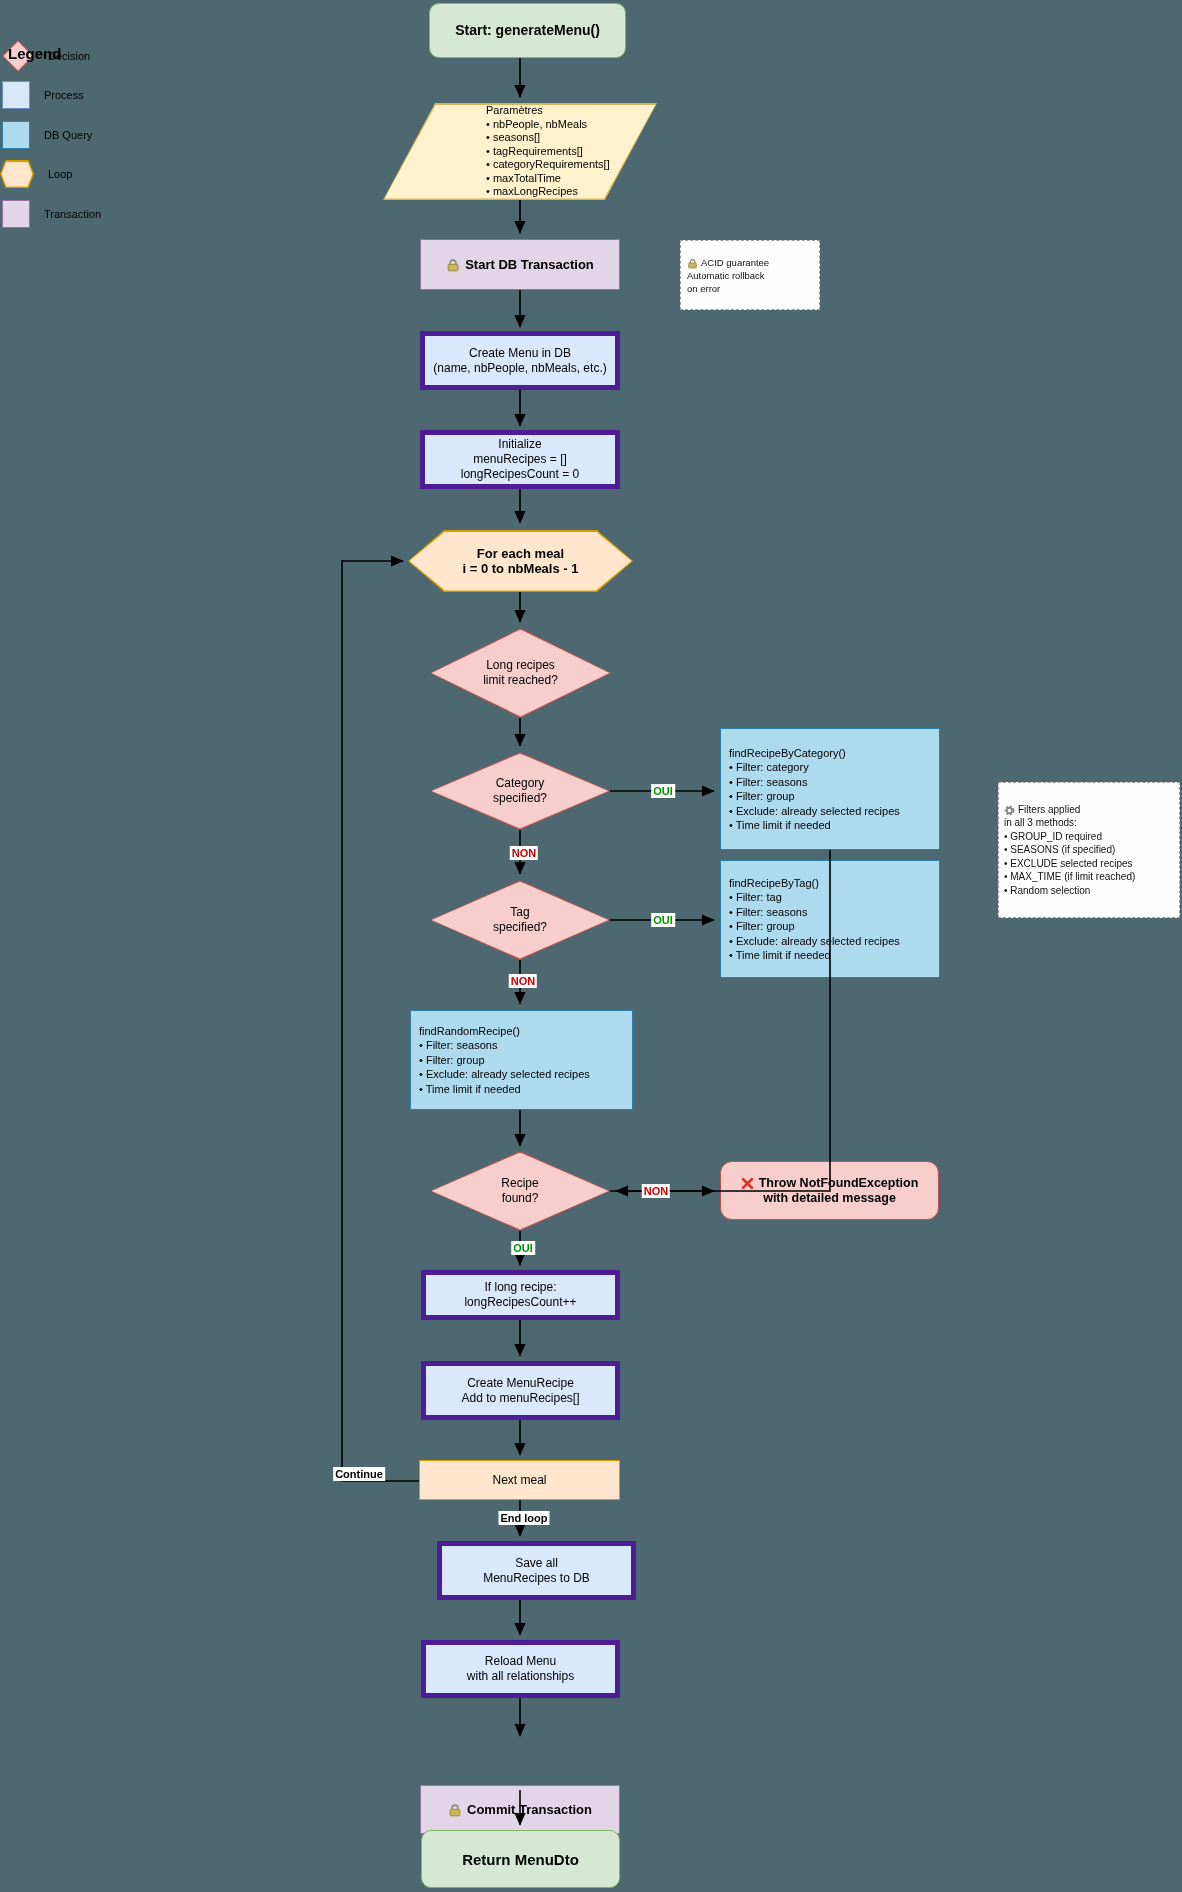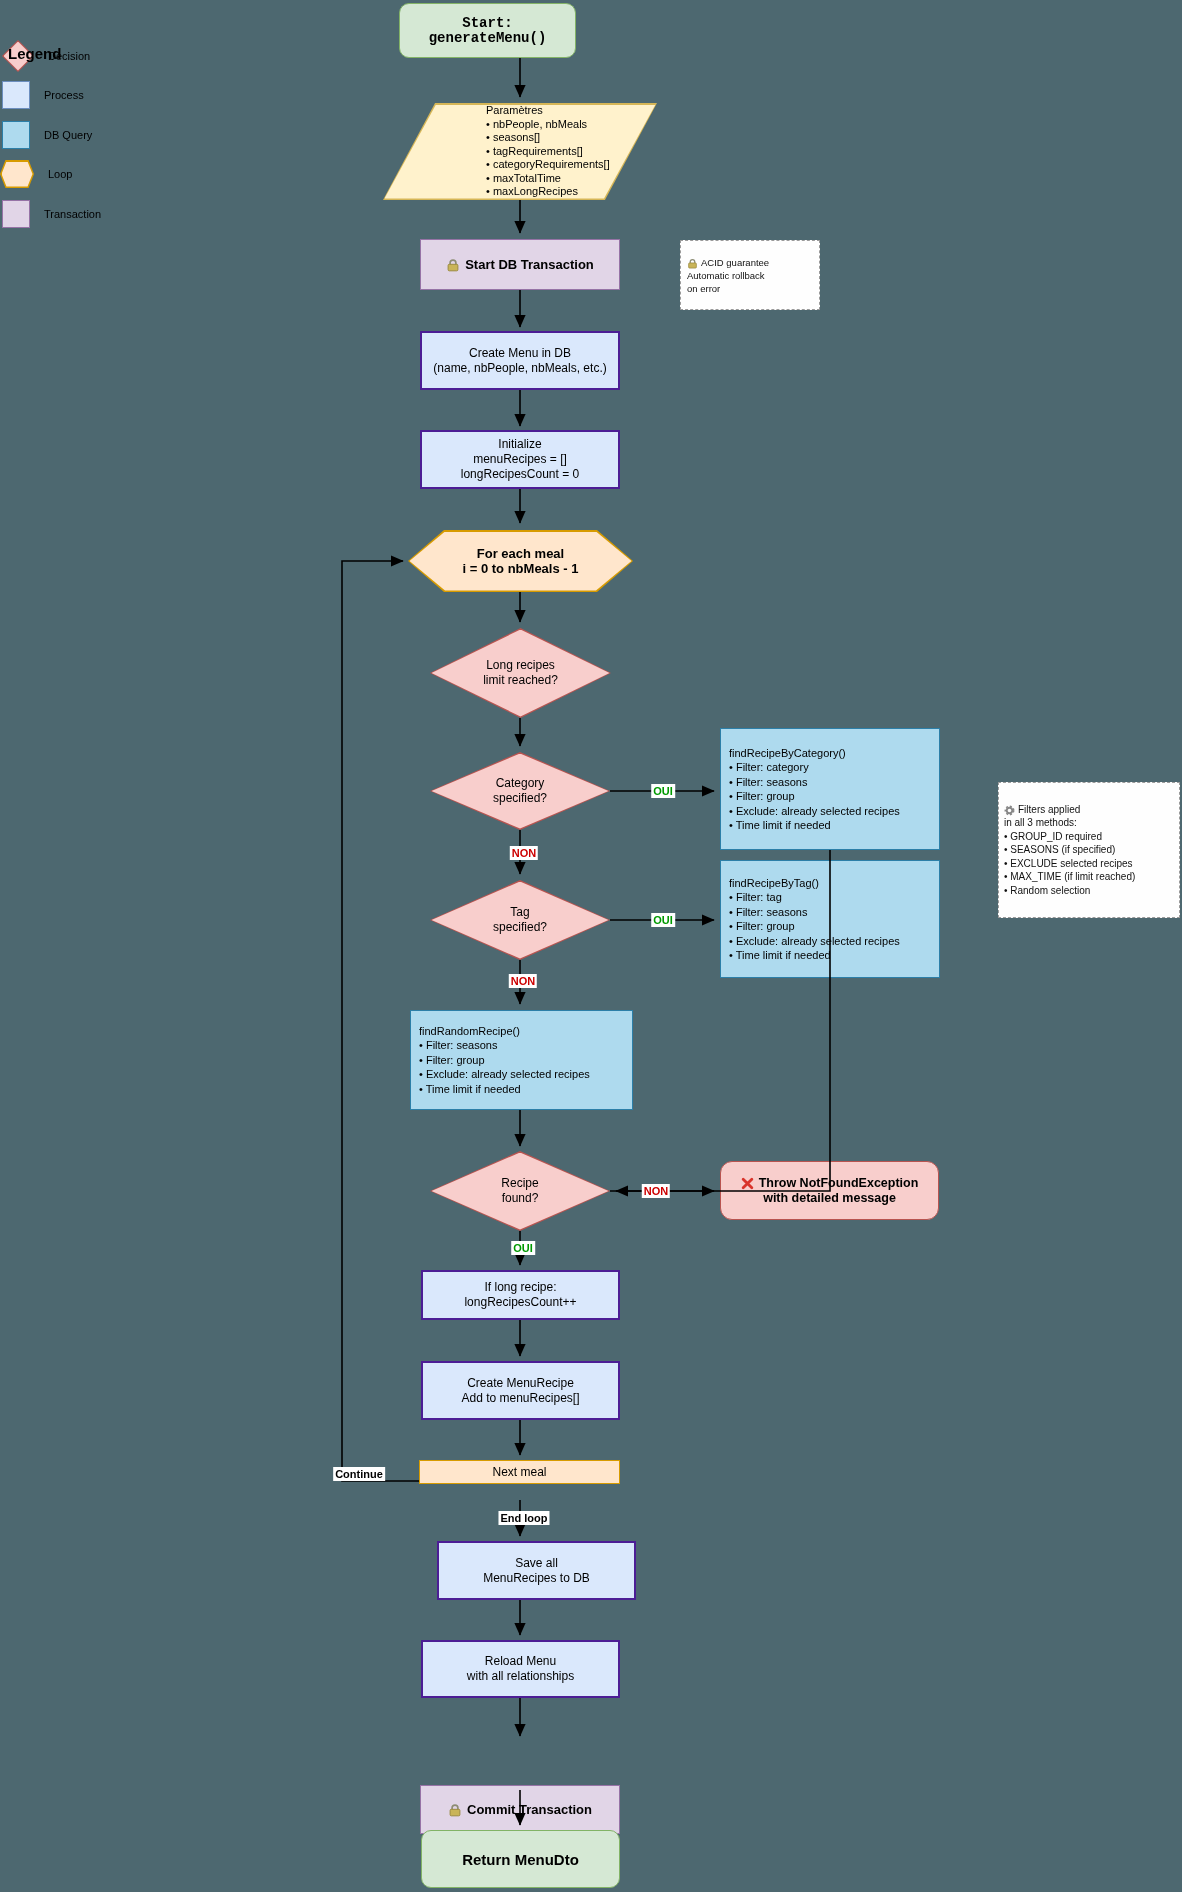--- a/index.html
+++ b/index.html
@@ -11,21 +11,21 @@
   }
   #canvas{position:absolute;inset:0;}
   svg.wires{position:absolute;left:0;top:0;z-index:5;pointer-events:none;}
   .node{
     position:absolute;box-sizing:border-box;z-index:1;
     display:flex;flex-direction:column;justify-content:center;align-items:center;
     text-align:center;font-size:12px;line-height:15px;
   }
   .rounded{border-radius:10px;}
   .start-end{background:#d5e8d4;border:1.5px solid #82b366;font-weight:bold;font-size:14px;}
-  .process{background:#dae8fc;border:2px solid #4c1d95;}
+  .process{background:#dae8fc;border:5px solid #4c1d95;}
   .transaction{background:#e1d5e7;border:1px solid #9673a6;font-weight:bold;font-size:13px;}
   .loopbox{background:#ffe6cc;border:1.5px solid #d79b00;}
   .throw{background:#f8cecc;border:1.5px solid #b85450;border-radius:12px;font-weight:bold;}
   .query{
     background:#aedaee;border:1px solid #2c7fa8;
     align-items:flex-start;text-align:left;
     font-size:11px;line-height:14.5px;padding:0 6px 0 8px;
   }
   
   .shape{position:absolute;z-index:1;}
@@ -96,21 +96,21 @@
     <span class="shape hexagon leg-swatch" style="position:relative;width:34px;height:28px;">
         <span class="fill"></span>
       </span>
     <span class="leg-label">Loop</span>
   </div>
   <div class="leg-row" style="left:2px;top:200px;">
     <span class="leg-swatch" style="width:28px;height:28px;background:#e1d5e7;border:1px solid #9673a6;box-sizing:border-box;"></span>
     <span class="leg-label">Transaction</span>
   </div>
 
-  <div class="node start-end rounded" style="left:399px;top:3px;width:177px;height:55px;font-family:Liberation Mono, monospace;">Start: generateMenu()</div>
+  <div class="node start-end rounded" style="left:429px;top:3px;width:197px;height:55px;">Start: generateMenu()</div>
 
   <div class="shape para" style="left:383px;top:103px;width:274px;height:97px;">
     <span class="fill"></span>
     <span class="txt">
         <div>Paramètres</div>
         <div>• nbPeople, nbMeals</div>
         <div>• seasons[]</div>
         <div>• tagRequirements[]</div>
         <div>• categoryRequirements[]</div>
         <div>• maxTotalTime</div>
@@ -258,21 +258,21 @@
   <div class="node process" style="left:421px;top:1270px;width:199px;height:50px;">
       <div>If long recipe:</div>
       <div>longRecipesCount++</div>
     </div>
 
   <div class="node process" style="left:421px;top:1361px;width:199px;height:59px;">
       <div>Create MenuRecipe</div>
       <div>Add to menuRecipes[]</div>
     </div>
 
-  <div class="node loopbox" style="left:419px;top:1460px;width:201px;height:24px;">Next meal</div>
+  <div class="node loopbox" style="left:419px;top:1460px;width:201px;height:40px;">Next meal</div>
 
   <div class="node process" style="left:421px;top:1541px;width:199px;height:59px;margin-left:16px;">
       <div>Save all</div>
       <div>MenuRecipes to DB</div>
     </div>
 
   <div class="node process" style="left:421px;top:1640px;width:199px;height:58px;">
       <div>Reload Menu</div>
       <div>with all relationships</div>
     </div>

